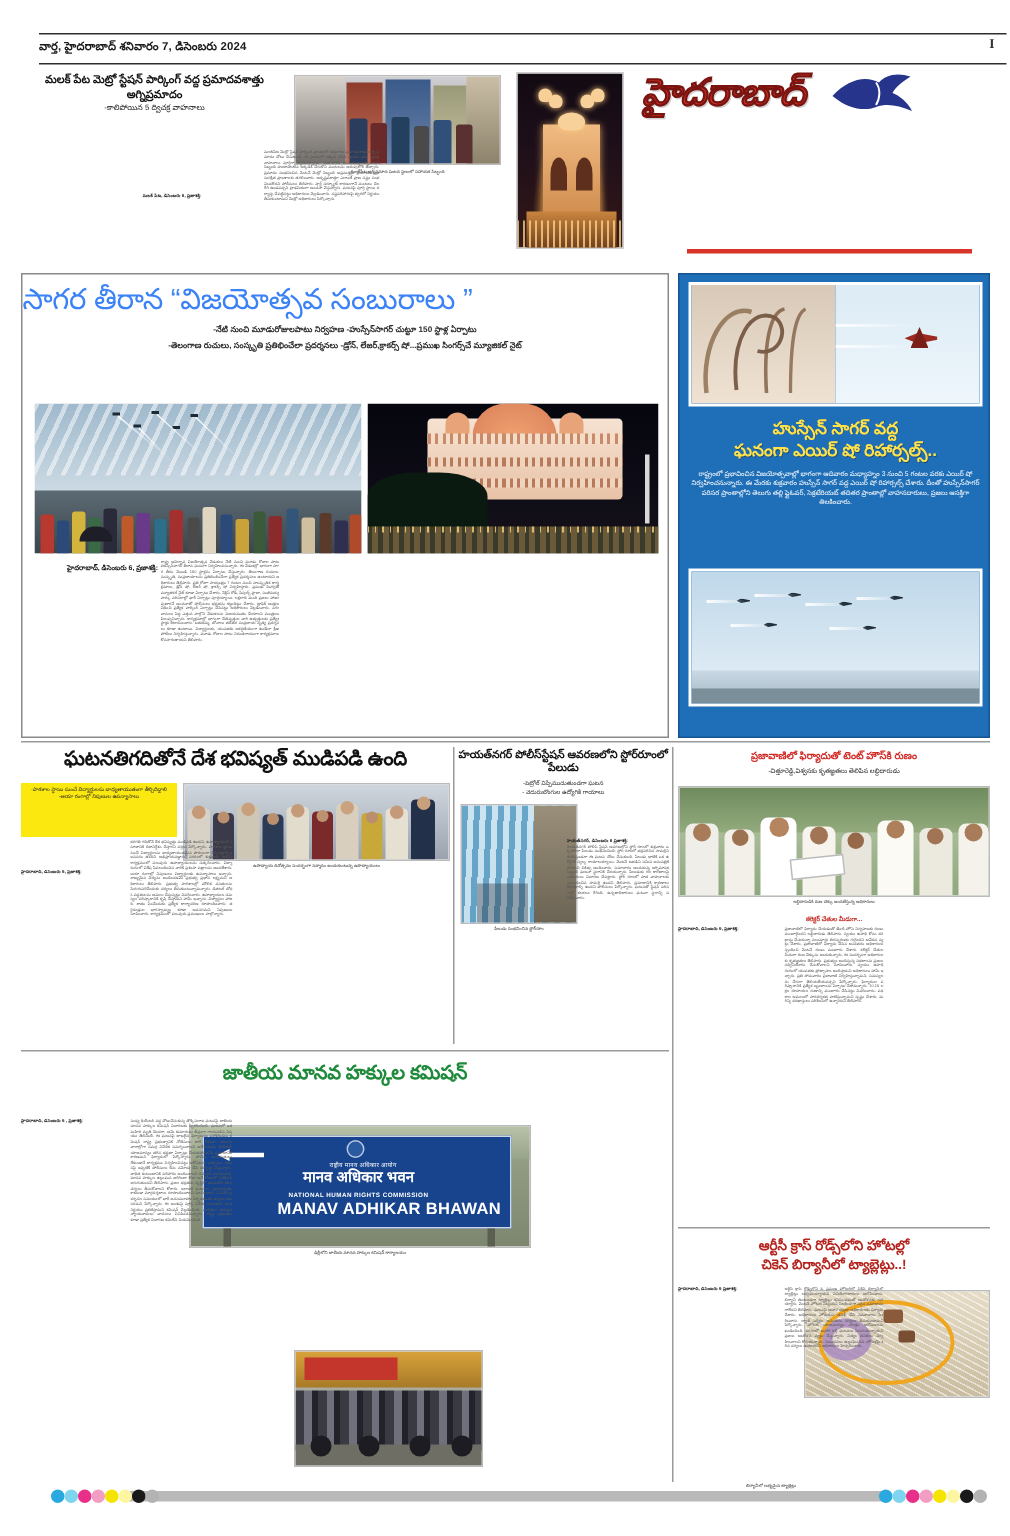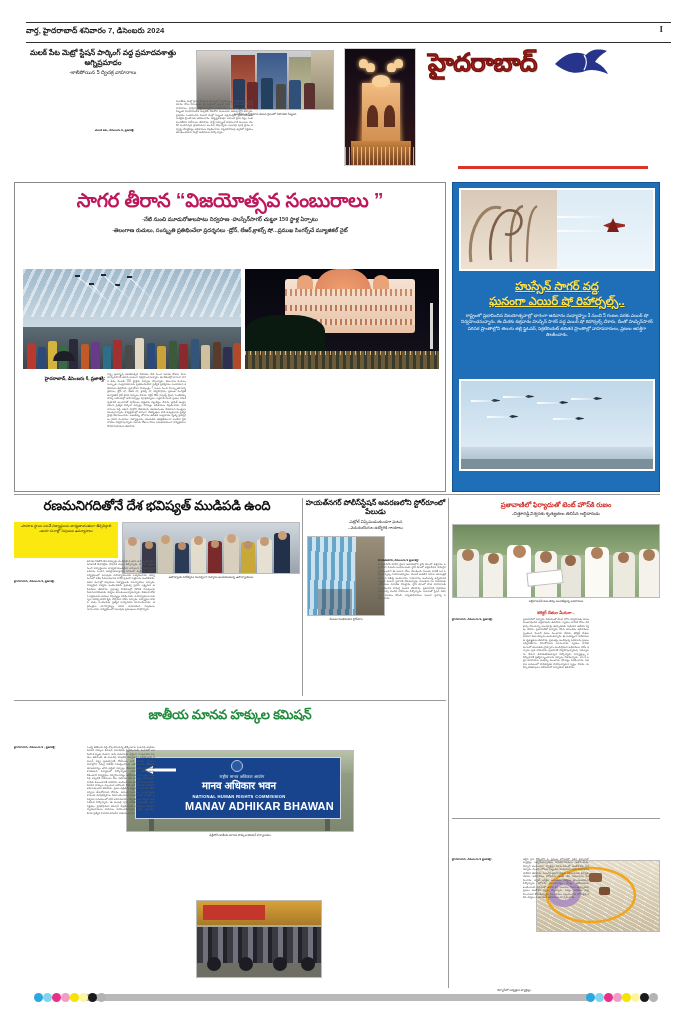--- a/index.html
+++ b/index.html
@@ -33,21 +33,21 @@
     letter-spacing:.1px; padding-top:4px;
   }
   #pageno {
     position:absolute; right:8px; top:2px;
     font-size:9px; font-weight:bold; color:#333;
     font-family:"Liberation Serif", serif;
   }
 
   
   #masthead {
-    position:absolute; left:340px; top:40px; width:320px; height:135px;
+    position:absolute; left:340px; top:40px; width:320px; height:135px;font-style:italic;
   }
   #charminar {
     position:absolute; left:4px; top:8px; width:72px; height:118px;
     border:1px solid #cfcfcf;
     background:
       radial-gradient(ellipse at 50% 92%, #ffd27f 0%, #d98f2e 18%, rgba(0,0,0,0) 52%),
       linear-gradient(#120a12 0%, #1d0f1a 40%, #2a1418 75%, #3a1d18 100%);
     overflow:hidden;
   }
   .cm-tower { position:absolute; background:#e8a96a; }
@@ -107,22 +107,22 @@
     font-size:2.9px; color:#444; text-align:center; filter:blur(.1px); }
   #st-cols { position:absolute; left:0; top:52px; width:320px; height:120px;
     column-count:4; column-gap:4px; }
 
   
   #lead {
     position:absolute; left:14px; top:182px; width:432px; height:310px;
     border:1px solid #8a8a8a;
   }
   #lead-hl {
-    margin-top:6px; text-align:center;
-    font-size:19.5px; font-weight:bold; color:#be185d;
+    margin-top:6px; 
+    font-size:19.5px; font-weight:normal; color:#3b82f6;
     letter-spacing:-.2px; line-height:22px;
   }
   #lead-sub1 {
     margin-top:5px; text-align:center; font-size:5.4px; color:#2a2a2a;
     font-weight:bold; letter-spacing:.05px;
   }
   #lead-sub2 {
     margin-top:3px; text-align:center; font-size:5.4px; color:#2a2a2a;
     font-weight:bold; letter-spacing:.05px;
   }
@@ -143,21 +143,20 @@
   #airbox {
     position:absolute; left:452px; top:182px; width:208px; height:310px;
     background:#1f6fb8; border:1px solid #145490;
   }
   #air-ph-top { position:absolute; left:6px; top:5px; width:196px; height:83px;
     border:2px solid #fff; overflow:hidden; display:flex; }
   #air-hl {
     position:absolute; left:4px; top:96px; width:200px; text-align:center;
     font-size:11.4px; font-weight:bold; color:#ffe24a; line-height:15px;
     text-shadow:.5px .5px 0 rgba(0,0,0,.35);
-    text-decoration:underline;
   }
   #air-body {
     position:absolute; left:8px; top:130px; width:192px;
     font-size:4.5px; line-height:6.4px; color:#fff; text-align:center;
   }
   #air-ph-bot { position:absolute; left:6px; top:196px; width:196px; height:92px;
     border:2px solid #fff; overflow:hidden; }
 
   
   #edu { position:absolute; left:14px; top:498px; width:286px; height:198px; }
@@ -417,21 +416,21 @@
     </div>
   </div>
 
   <div class="hline" style="left:14px;top:494px;width:646px;"></div>
   <div class="vline" style="left:302px;top:498px;height:198px;"></div>
   <div class="vline" style="left:448px;top:498px;height:490px;"></div>
   <div class="hline" style="left:14px;top:700px;width:432px;"></div>
   <div class="hline" style="left:452px;top:818px;width:208px;"></div>
 
   <div id="edu">
-    <div id="edu-hl">రణమనిగదితోనే దేశ భవిష్యత్ ముడిపడి ఉంది</div>
+    <div id="edu-hl">ఘటనతిగదితోనే దేశ భవిష్యత్ ముడిపడి ఉంది</div>
     <div id="edu-yellow">-పాఠశాల స్థాయి నుంచే విద్యార్థులను బాధ్యతాయుతంగా తీర్చిదిద్దాలి -ఆయా రంగాల్లో నిపుణుల ఉపన్యాసాలు</div>
     <div id="edu-photo">
       <div style="position:absolute;inset:0;background:linear-gradient(#cfd6de,#9aa3ad);"></div>
       <div class="person" style="left:2px;width:15px;height:34px;background:#d8d2c6;border-radius:3px 3px 0 0;"></div>
       <div class="person" style="left:19px;width:14px;height:31px;background:#3a3a4a;border-radius:3px 3px 0 0;"></div>
       <div class="person" style="left:35px;width:15px;height:36px;background:#cfc7b6;border-radius:3px 3px 0 0;"></div>
       <div class="person" style="left:52px;width:14px;height:30px;background:#2b3a55;border-radius:3px 3px 0 0;"></div>
       <div class="person" style="left:68px;width:15px;height:35px;background:#e2dccd;border-radius:3px 3px 0 0;"></div>
       <div class="person" style="left:85px;width:14px;height:32px;background:#7a2a2a;border-radius:3px 3px 0 0;"></div>
       <div class="person" style="left:101px;width:15px;height:37px;background:#d8cfbe;border-radius:3px 3px 0 0;"></div>
@@ -545,20 +544,24 @@
     <div style="position:absolute;left:0;top:26px;width:126px;height:40px;
          background:repeating-linear-gradient(90deg,#3a3a42 0 6px,#70707c 6px 11px,#22222a 11px 15px);"></div>
     <div style="position:absolute;left:0;bottom:0;width:126px;height:14px;background:#6e6e64;"></div>
     <div style="position:absolute;left:10px;bottom:6px;width:14px;height:14px;border-radius:50%;background:#1c1c22;"></div>
     <div style="position:absolute;left:42px;bottom:6px;width:14px;height:14px;border-radius:50%;background:#1c1c22;"></div>
     <div style="position:absolute;left:76px;bottom:6px;width:14px;height:14px;border-radius:50%;background:#1c1c22;"></div>
     <div style="position:absolute;left:104px;bottom:6px;width:14px;height:14px;border-radius:50%;background:#1c1c22;"></div>
   </div>
 
   <div id="biry">
+    <div id="biry-hl">
+      <div>ఆర్టీసీ క్రాస్ రోడ్స్‌లోని హోటల్లో</div>
+      <div>చికెన్ బిర్యానీలో ట్యాబ్లెట్లు..!</div>
+    </div>
     <div id="biry-photo">
       <div style="position:absolute;inset:0;background:linear-gradient(#e6dcc6,#c9bca0);"></div>
       <div style="position:absolute;inset:0;background:repeating-linear-gradient(28deg,rgba(255,255,255,.55) 0 1px,rgba(0,0,0,0) 1px 4px);"></div>
       <div style="position:absolute;left:10px;top:18px;width:34px;height:28px;border-radius:50%;background:rgba(168,138,190,.85);"></div>
       <div style="position:absolute;left:18px;top:24px;width:18px;height:15px;border-radius:50%;background:#e6ddd0;"></div>
       <div style="position:absolute;left:52px;top:12px;width:13px;height:9px;border-radius:2px;background:#8a5a3a;"></div>
       <div style="position:absolute;left:62px;top:26px;width:11px;height:8px;border-radius:2px;background:#7a4e32;"></div>
       <svg style="position:absolute;left:2px;top:2px;" width="120" height="68" viewBox="0 0 120 68">
         <ellipse cx="52" cy="32" rx="44" ry="27" fill="none" stroke="#f0a61e" stroke-width="2.6"></ellipse>
       </svg>

